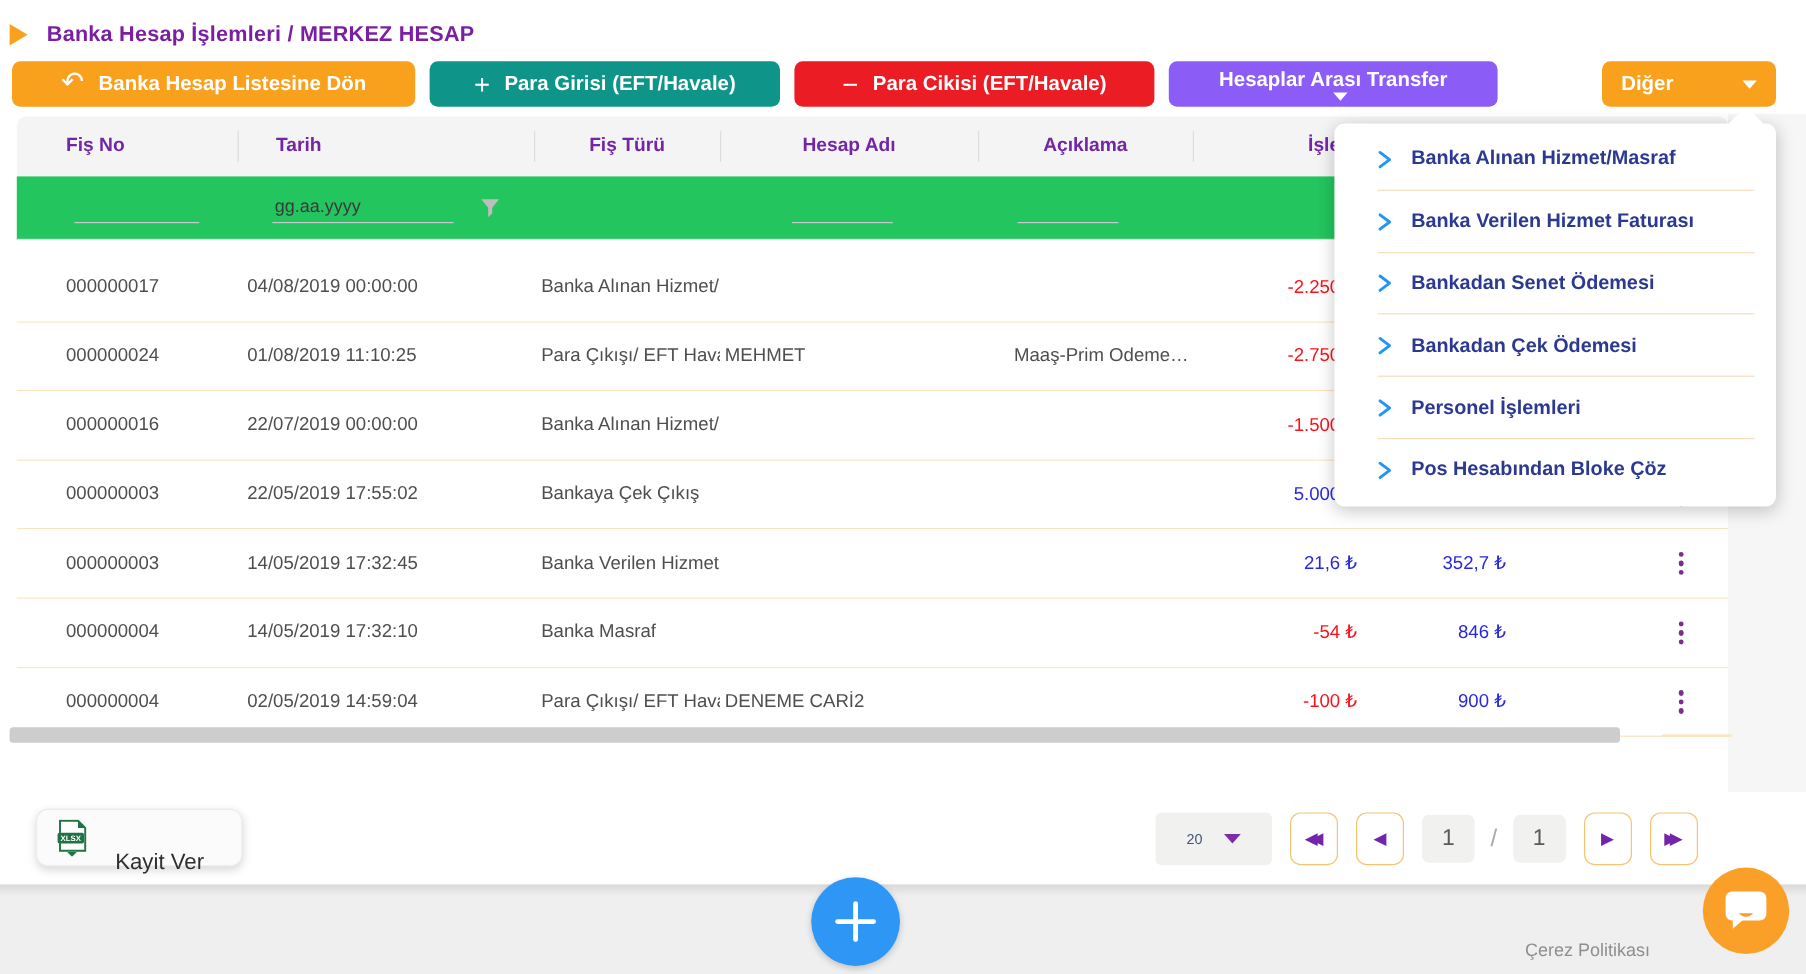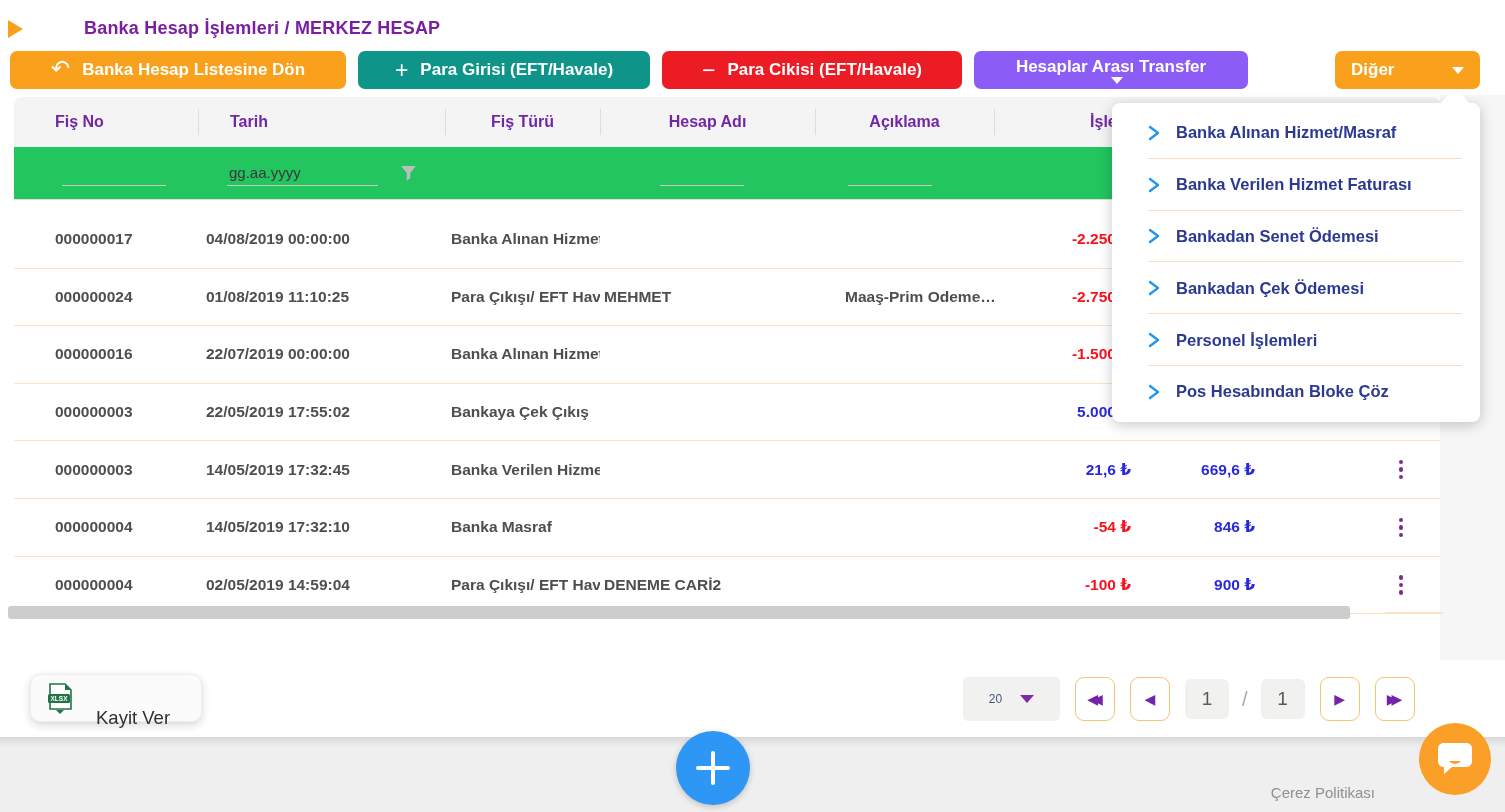--- a/index.html
+++ b/index.html
@@ -1,20 +1,20 @@
 <!DOCTYPE html>
 <html><head>
 <meta charset="utf-8">
 <style>
   html,body{margin:0;padding:0;}
   body{font-family:"Liberation Sans","DejaVu Sans",sans-serif;background:#fff;}
   .stage{position:relative;width:1505px;height:812px;overflow:hidden;background:#ffffff;}
 
   
-  .breadcrumb{position:absolute;left:8px;top:18px;display:flex;align-items:center;gap:45px;}
+  .breadcrumb{position:absolute;left:8px;top:18px;display:flex;align-items:center;}
   .bc-arrow{width:0;height:0;border-top:9px solid transparent;border-bottom:9px solid transparent;border-left:15px solid #f9a11d;margin-right:16px;}
   .bc-title{color:#7b1fa2;font-weight:bold;font-size:18px;letter-spacing:.2px;}
 
   
   .btn{position:absolute;top:51px;height:38px;border-radius:7px;display:flex;align-items:center;justify-content:center;color:#fff;font-weight:bold;font-size:17px;cursor:pointer;box-sizing:border-box;}
   .btn-back{left:10px;width:336px;background:#f9a11d;}
   .btn-in{left:358px;width:292px;background:#0e9488;}
   .btn-out{left:662px;width:300px;background:#ec1c24;}
   .btn-transfer{left:974px;width:274px;background:#8b5cf6;flex-direction:column;}
   .btn-other{left:1335px;width:145px;background:#f9a11d;justify-content:space-between;padding:0 16px;}
@@ -40,21 +40,21 @@
   .f-input::placeholder{color:#3a3a3a;opacity:1;}
   .fc1 .f-input{margin-left:48px;width:100px;}
   .fc2{display:flex;align-items:center;}
   .fc2 .f-input{margin-left:29px;width:147px;}
   .funnel{margin-left:22px;display:block;}
   .fc4 .f-input{margin-left:60px;width:80px;}
   .fc5 .f-input{margin-left:33px;width:80px;}
 
   #rows{padding-top:11px;}
   .trow{height:57.6px;display:grid;grid-template-columns:184px 247px 155px 215px 179px 137px 124px 185px;align-items:center;border-bottom:1px solid #fbe3bd;box-sizing:border-box;font-size:15.5px;color:#4e4e4e;background:#fff;}
-  .td{white-space:nowrap;font-weight:bold;}
+  .td{white-space:nowrap;}
   .td1{padding-left:41px;}
   .td2{padding-left:8px;}
   .td3{padding-left:6px;overflow:hidden;}
   .td4{padding-left:4px;overflow:hidden;}
   .td5{padding-left:30px;overflow:hidden;}
   .td6{text-align:right;}
   .td7{text-align:right;}
   .td8{display:flex;justify-content:flex-end;padding-right:28px;}
   .neg{color:#f8131c;}
   .pos{color:#2929db;}
@@ -224,21 +224,21 @@
             </button>
           </div>
         </div>
         <div class="trow">
           <div class="td td1">000000003</div>
           <div class="td td2">14/05/2019 17:32:45</div>
           <div class="td td3">Banka Verilen Hizmet</div>
           <div class="td td4"></div>
           <div class="td td5"></div>
           <div class="td td6 pos">21,6 ₺</div>
-          <div class="td td7 pos">669,6 ₺</div>
+          <div class="td td7 pos">352,7 ₺</div>
           <div class="td td8">
             <button class="kebab">
               <i></i>
               <i></i>
               <i></i>
             </button>
           </div>
         </div>
         <div class="trow">
           <div class="td td1">000000004</div>

